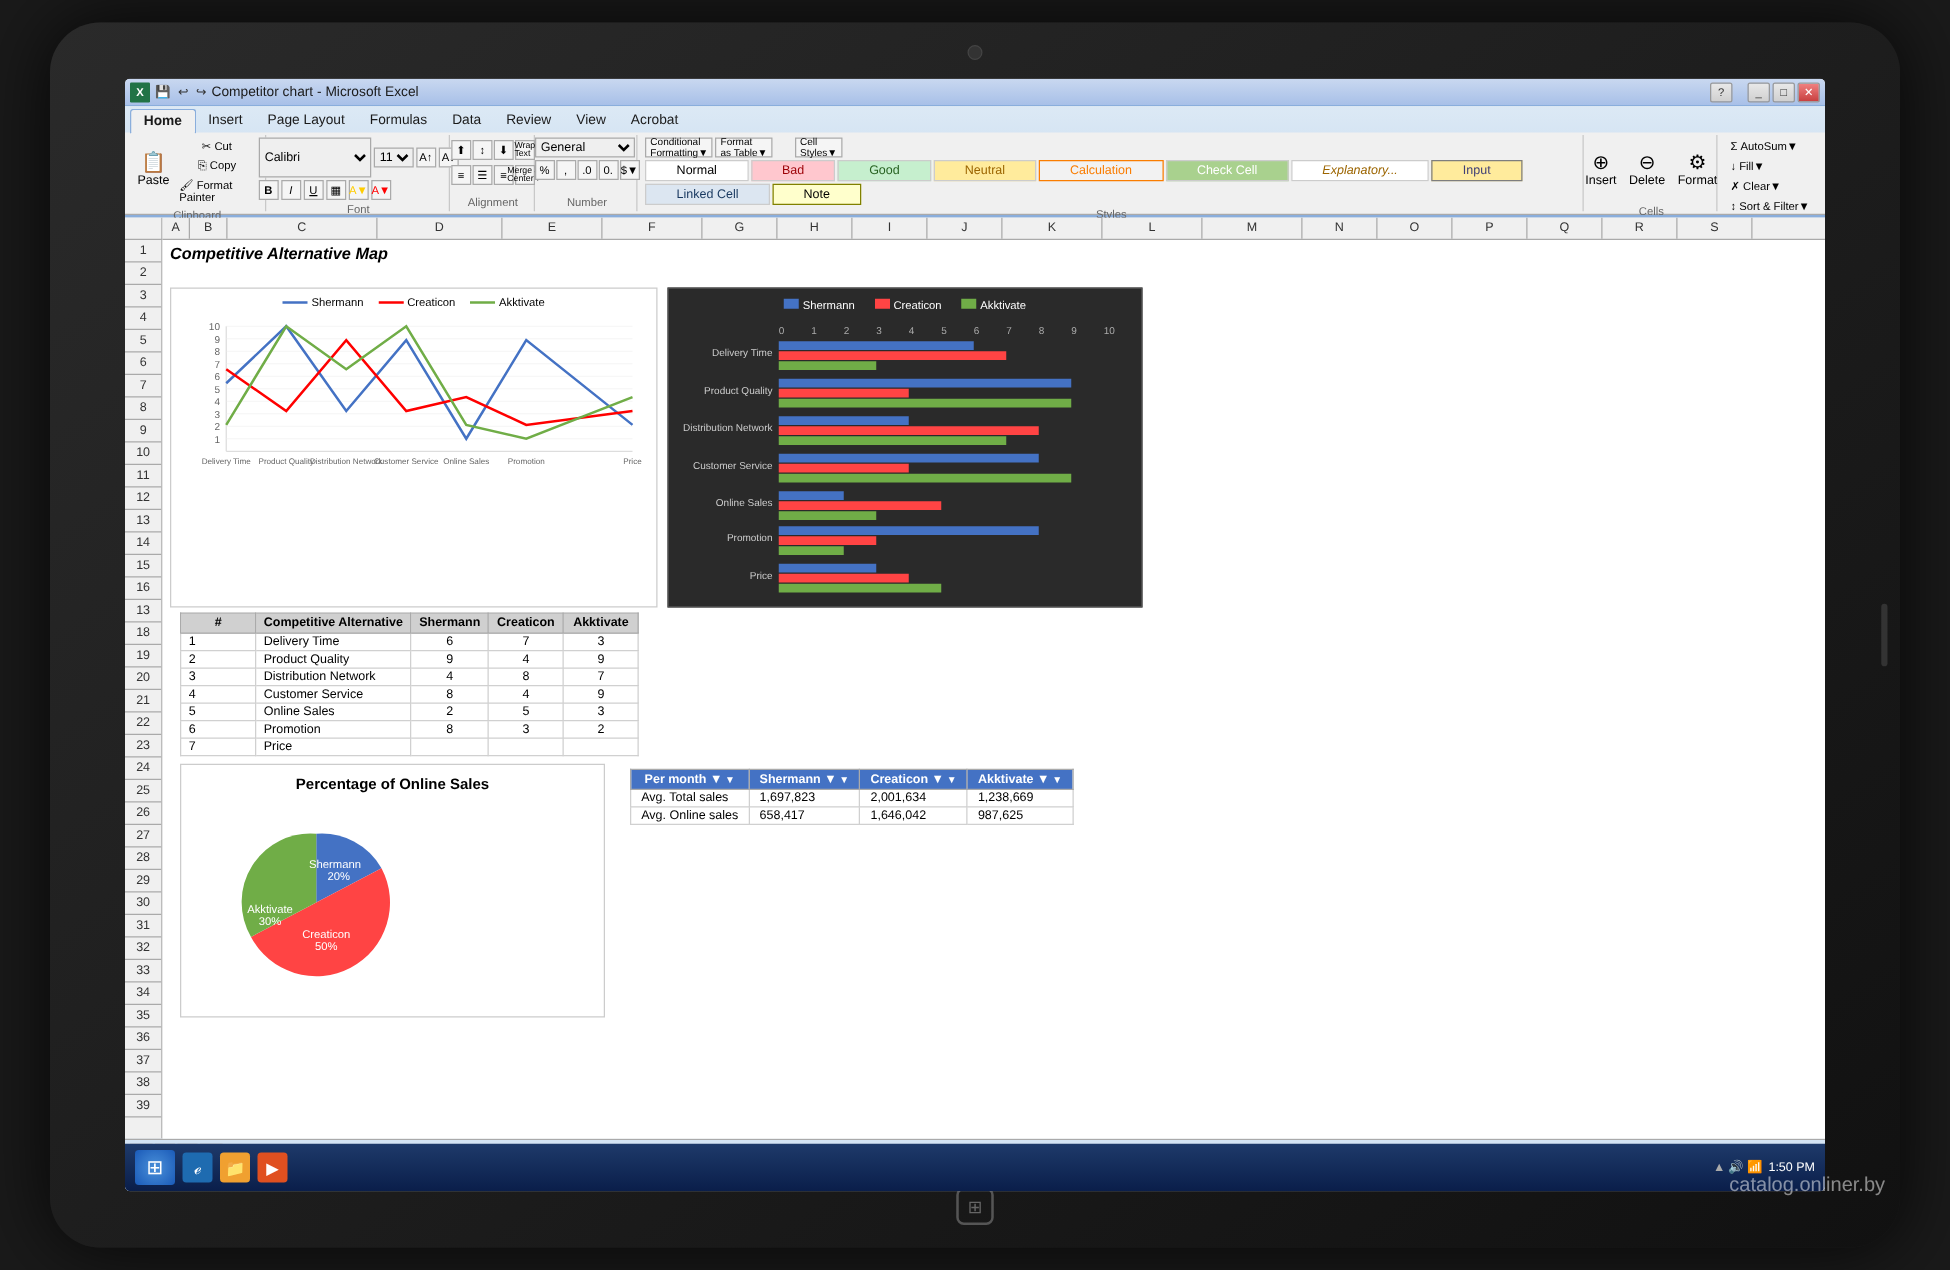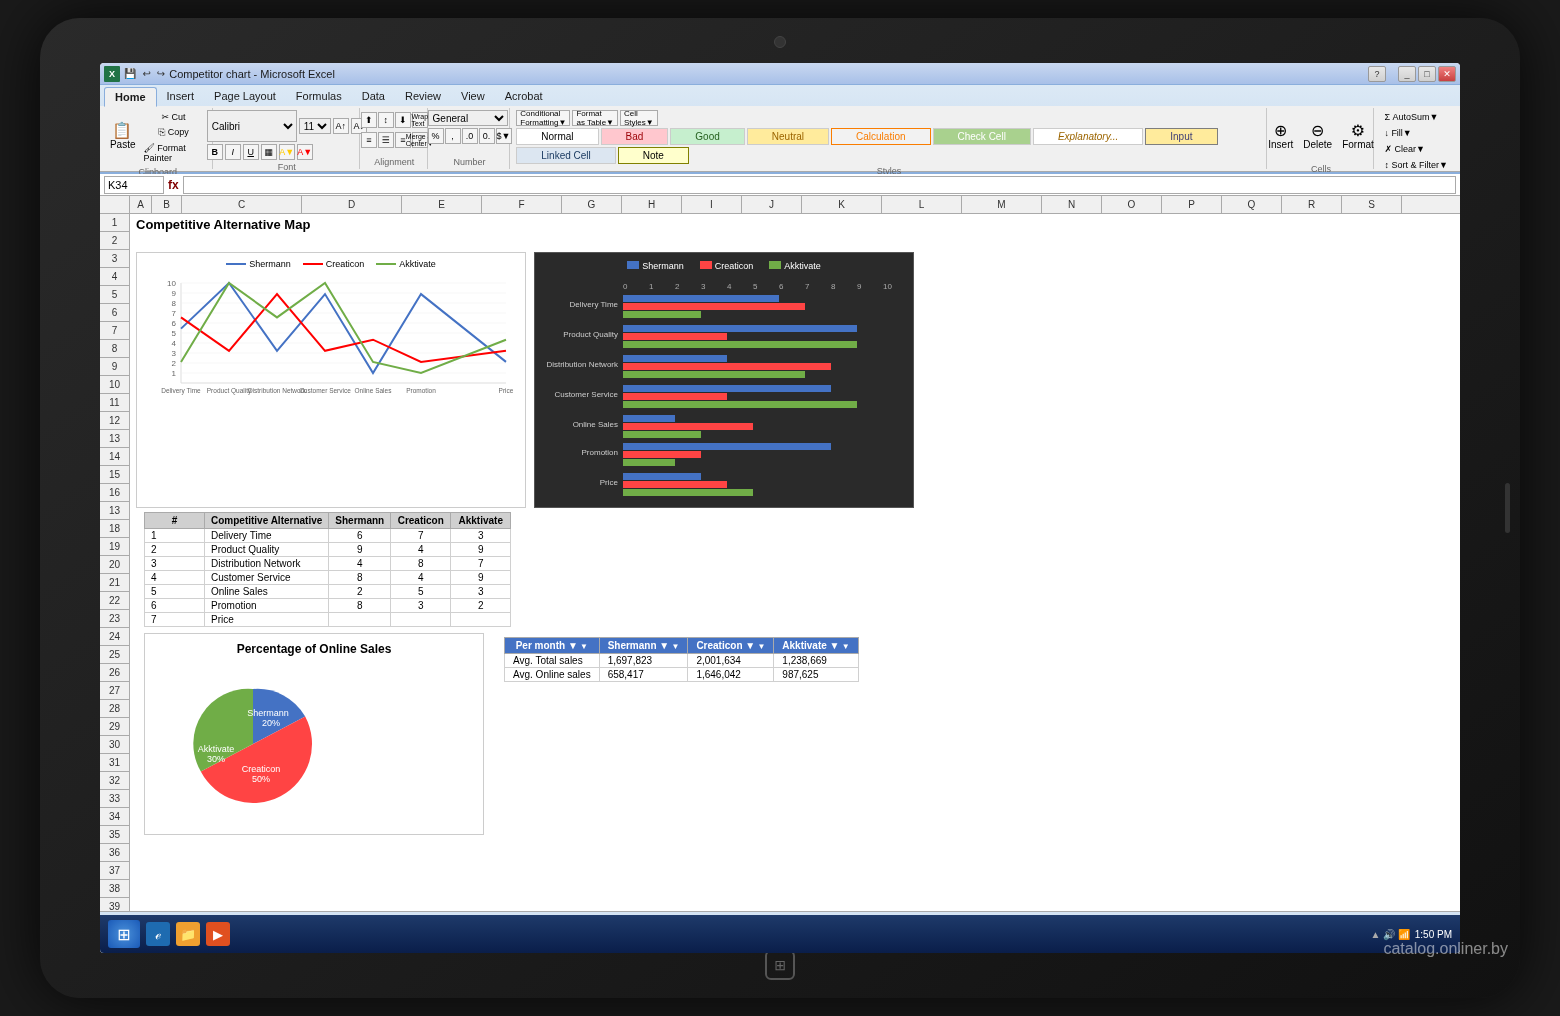--- a/index.html
+++ b/index.html
@@ -681,21 +681,21 @@
             </div>
             <div class="ribbon-group-label">Number</div>
           </div>
 
           <div class="ribbon-group" style="min-width:300px;border-right:1px solid #c8c8c8;">
             <div class="ribbon-group-content">
               <div style="display:flex;flex-direction:column;gap:2px;">
                 <div style="display:flex;gap:2px;align-items:center;">
                   <div class="small-btn" style="font-size:8px;width:auto;padding:0 3px;">Conditional<br>Formatting▼</div>
                   <div class="small-btn" style="font-size:8px;width:auto;padding:0 3px;">Format<br>as Table▼</div>
-                  <div class="small-btn" style="font-size:8px;width:auto;padding:0 3px;">Cell<br>Styles▼</div>
+                  <div class="small-btn" style="font-size:8px;width:auto;padding:0 3px;margin-left:16px;">Cell<br>Styles▼</div>
                 </div>
                 <div style="display:flex;gap:2px;flex-wrap:wrap;">
                   <div class="style-cell style-normal">Normal</div>
                   <div class="style-cell style-bad">Bad</div>
                   <div class="style-cell style-good">Good</div>
                   <div class="style-cell style-neutral">Neutral</div>
                   <div class="style-cell style-calc">Calculation</div>
                   <div class="style-cell style-check">Check Cell</div>
                   <div class="style-cell style-explan">Explanatory...</div>
                   <div class="style-cell style-input">Input</div>
@@ -732,25 +732,20 @@
               <div class="ribbon-btn" style="font-size:9px;">✗ Clear▼</div>
               <div class="ribbon-btn" style="font-size:9px;">↕ Sort &amp; Filter▼</div>
               <div class="ribbon-btn" style="font-size:9px;">🔍 Find &amp; Select▼</div>
             </div>
             <div class="ribbon-group-label">Editing</div>
           </div>
 
         </div>
       </div>
 
-      <div class="formula-bar">
-        <input class="name-box" value="K34" style="">
-        <span class="formula-fx">fx</span>
-        <input class="formula-input" value="" style="">
-      </div>
 
       <div class="spreadsheet-area">
         <div class="grid-container">
 
           <div class="top-row">
             <div class="header-corner"></div>
             <div class="col-headers-row" style="flex:1;">
               <div class="col-header" style="width:22px;">A</div>
               <div class="col-header" style="width:30px;">B</div>
               <div class="col-header" style="width:120px;">C</div>
@@ -814,21 +809,21 @@
               <div class="row-header">36</div>
               <div class="row-header">37</div>
               <div class="row-header">38</div>
               <div class="row-header">39</div>
 
             </div>
 
             <div class="main-content">
               <div style="padding:2px 6px;">
 
-                <div style="height:18px;font-size:13px;font-weight:bold;padding:1px 0;">Competitive Alternative Map</div>
+                <div style="height:18px;font-size:13px;font-weight:bold;padding:1px 0;font-style:italic;">Competitive Alternative Map</div>
 
                 <div style="height:18px;"></div>
 
                 <div style="display:flex;gap:8px;">
 
                   <div style="width:390px;background:white;border:1px solid #ccc;padding:6px;">
                     <div class="chart-legend">
                       <span class="legend-item">
                         <span style="display:inline-block;width:20px;height:2px;background:#4472c4;"></span>
                         <span>Shermann</span>

